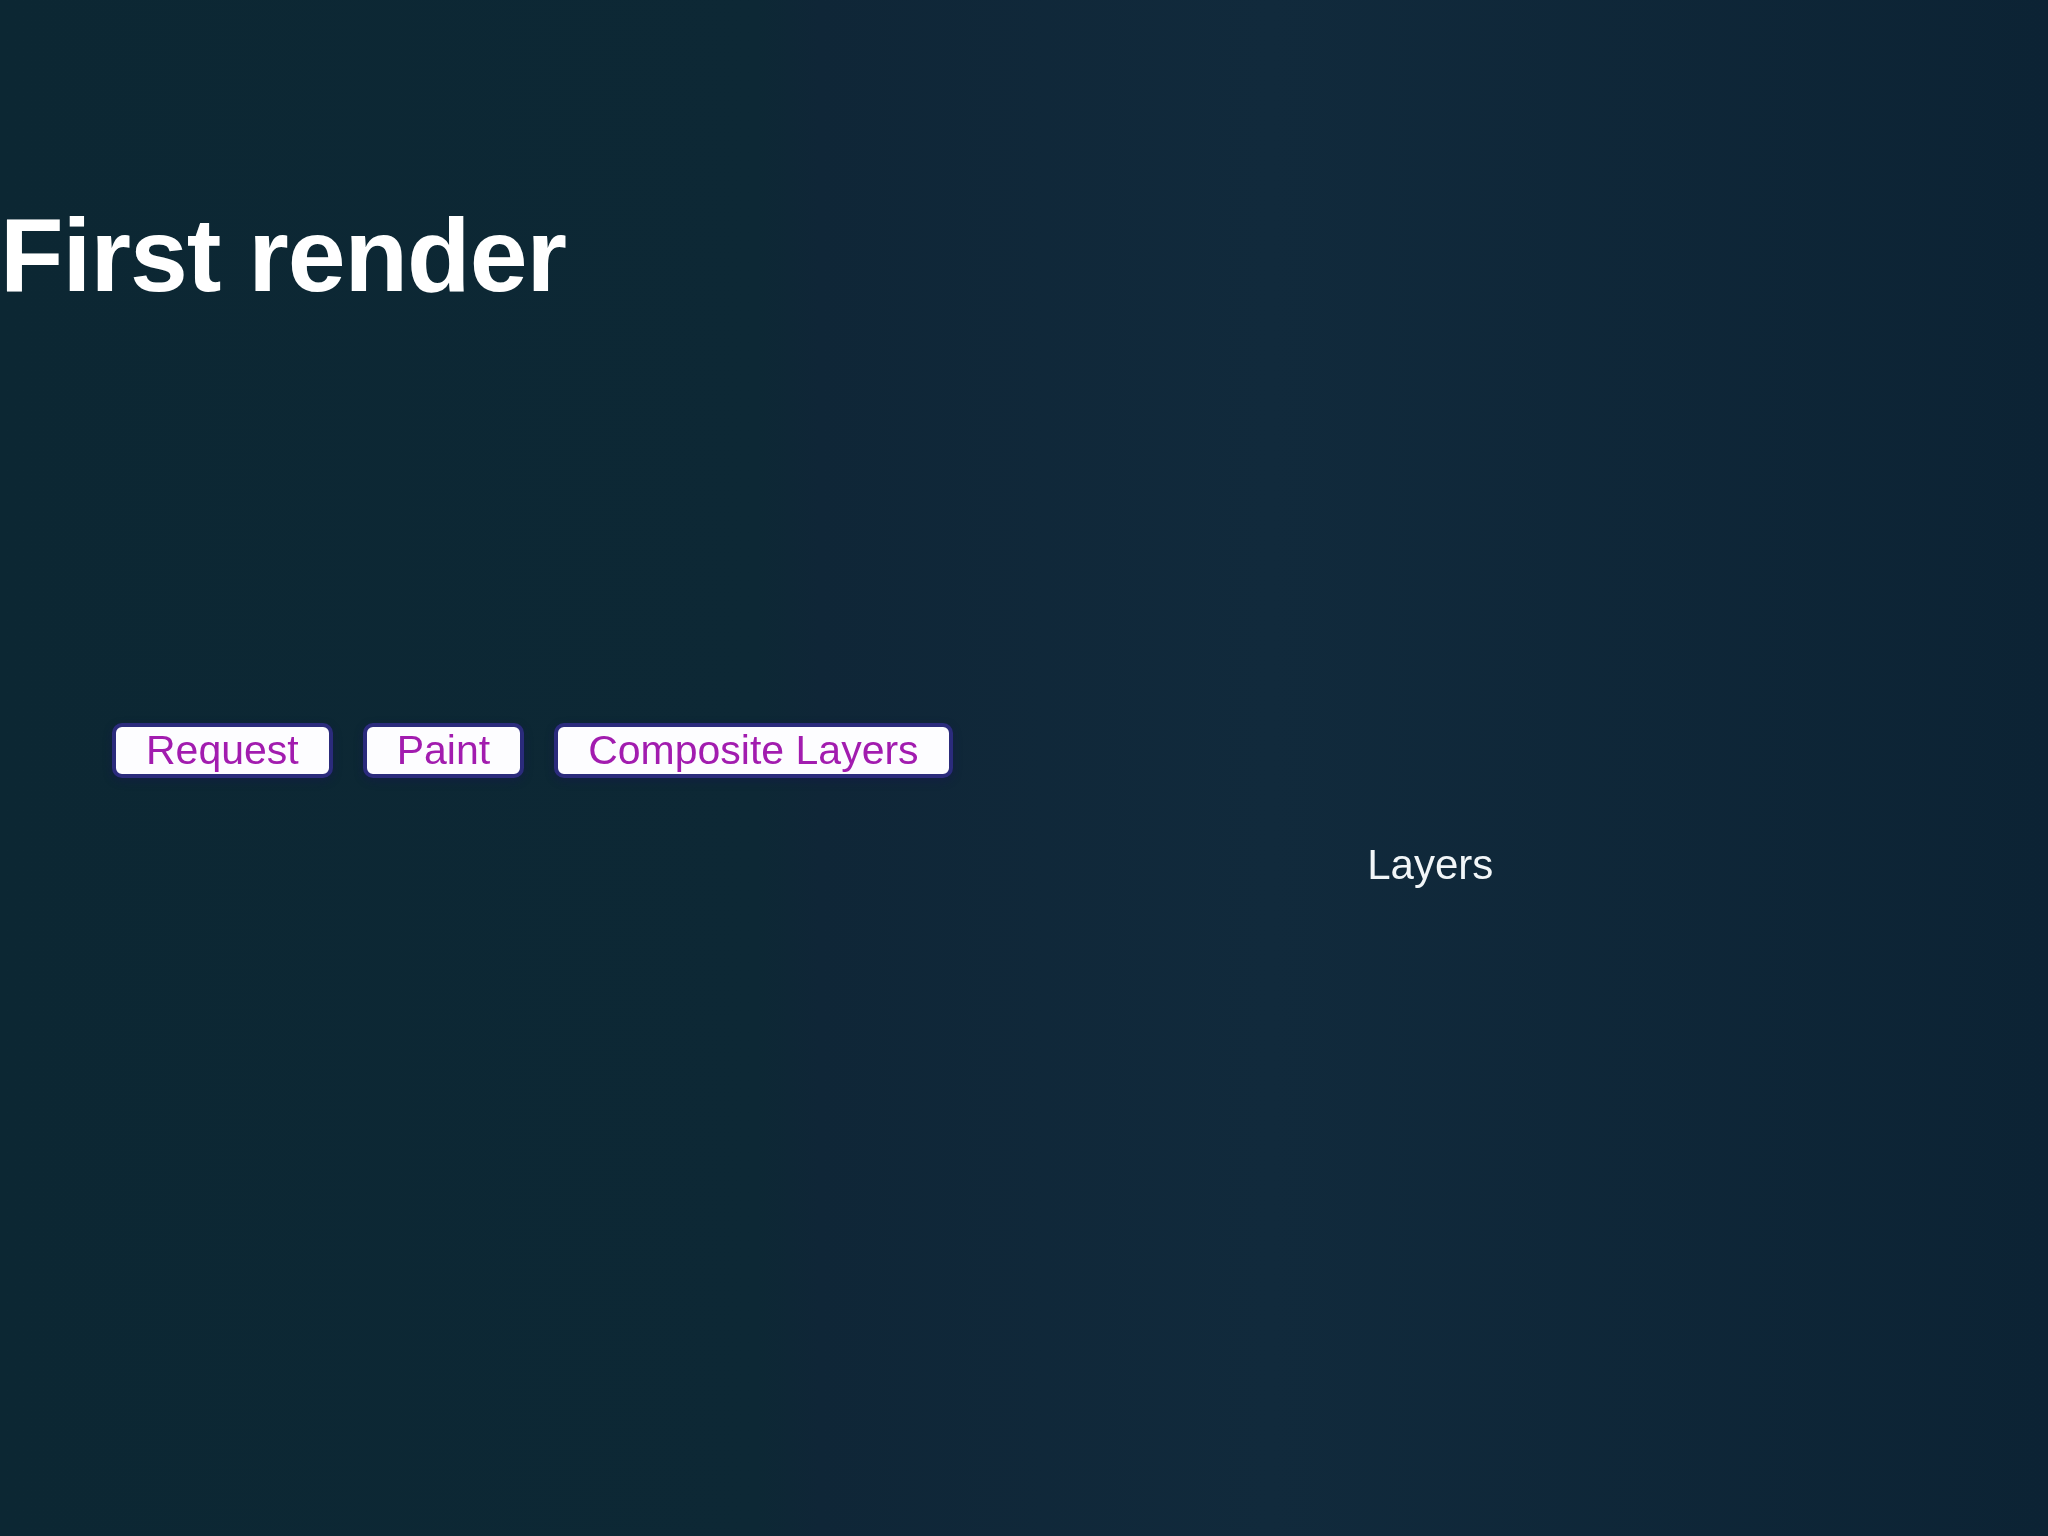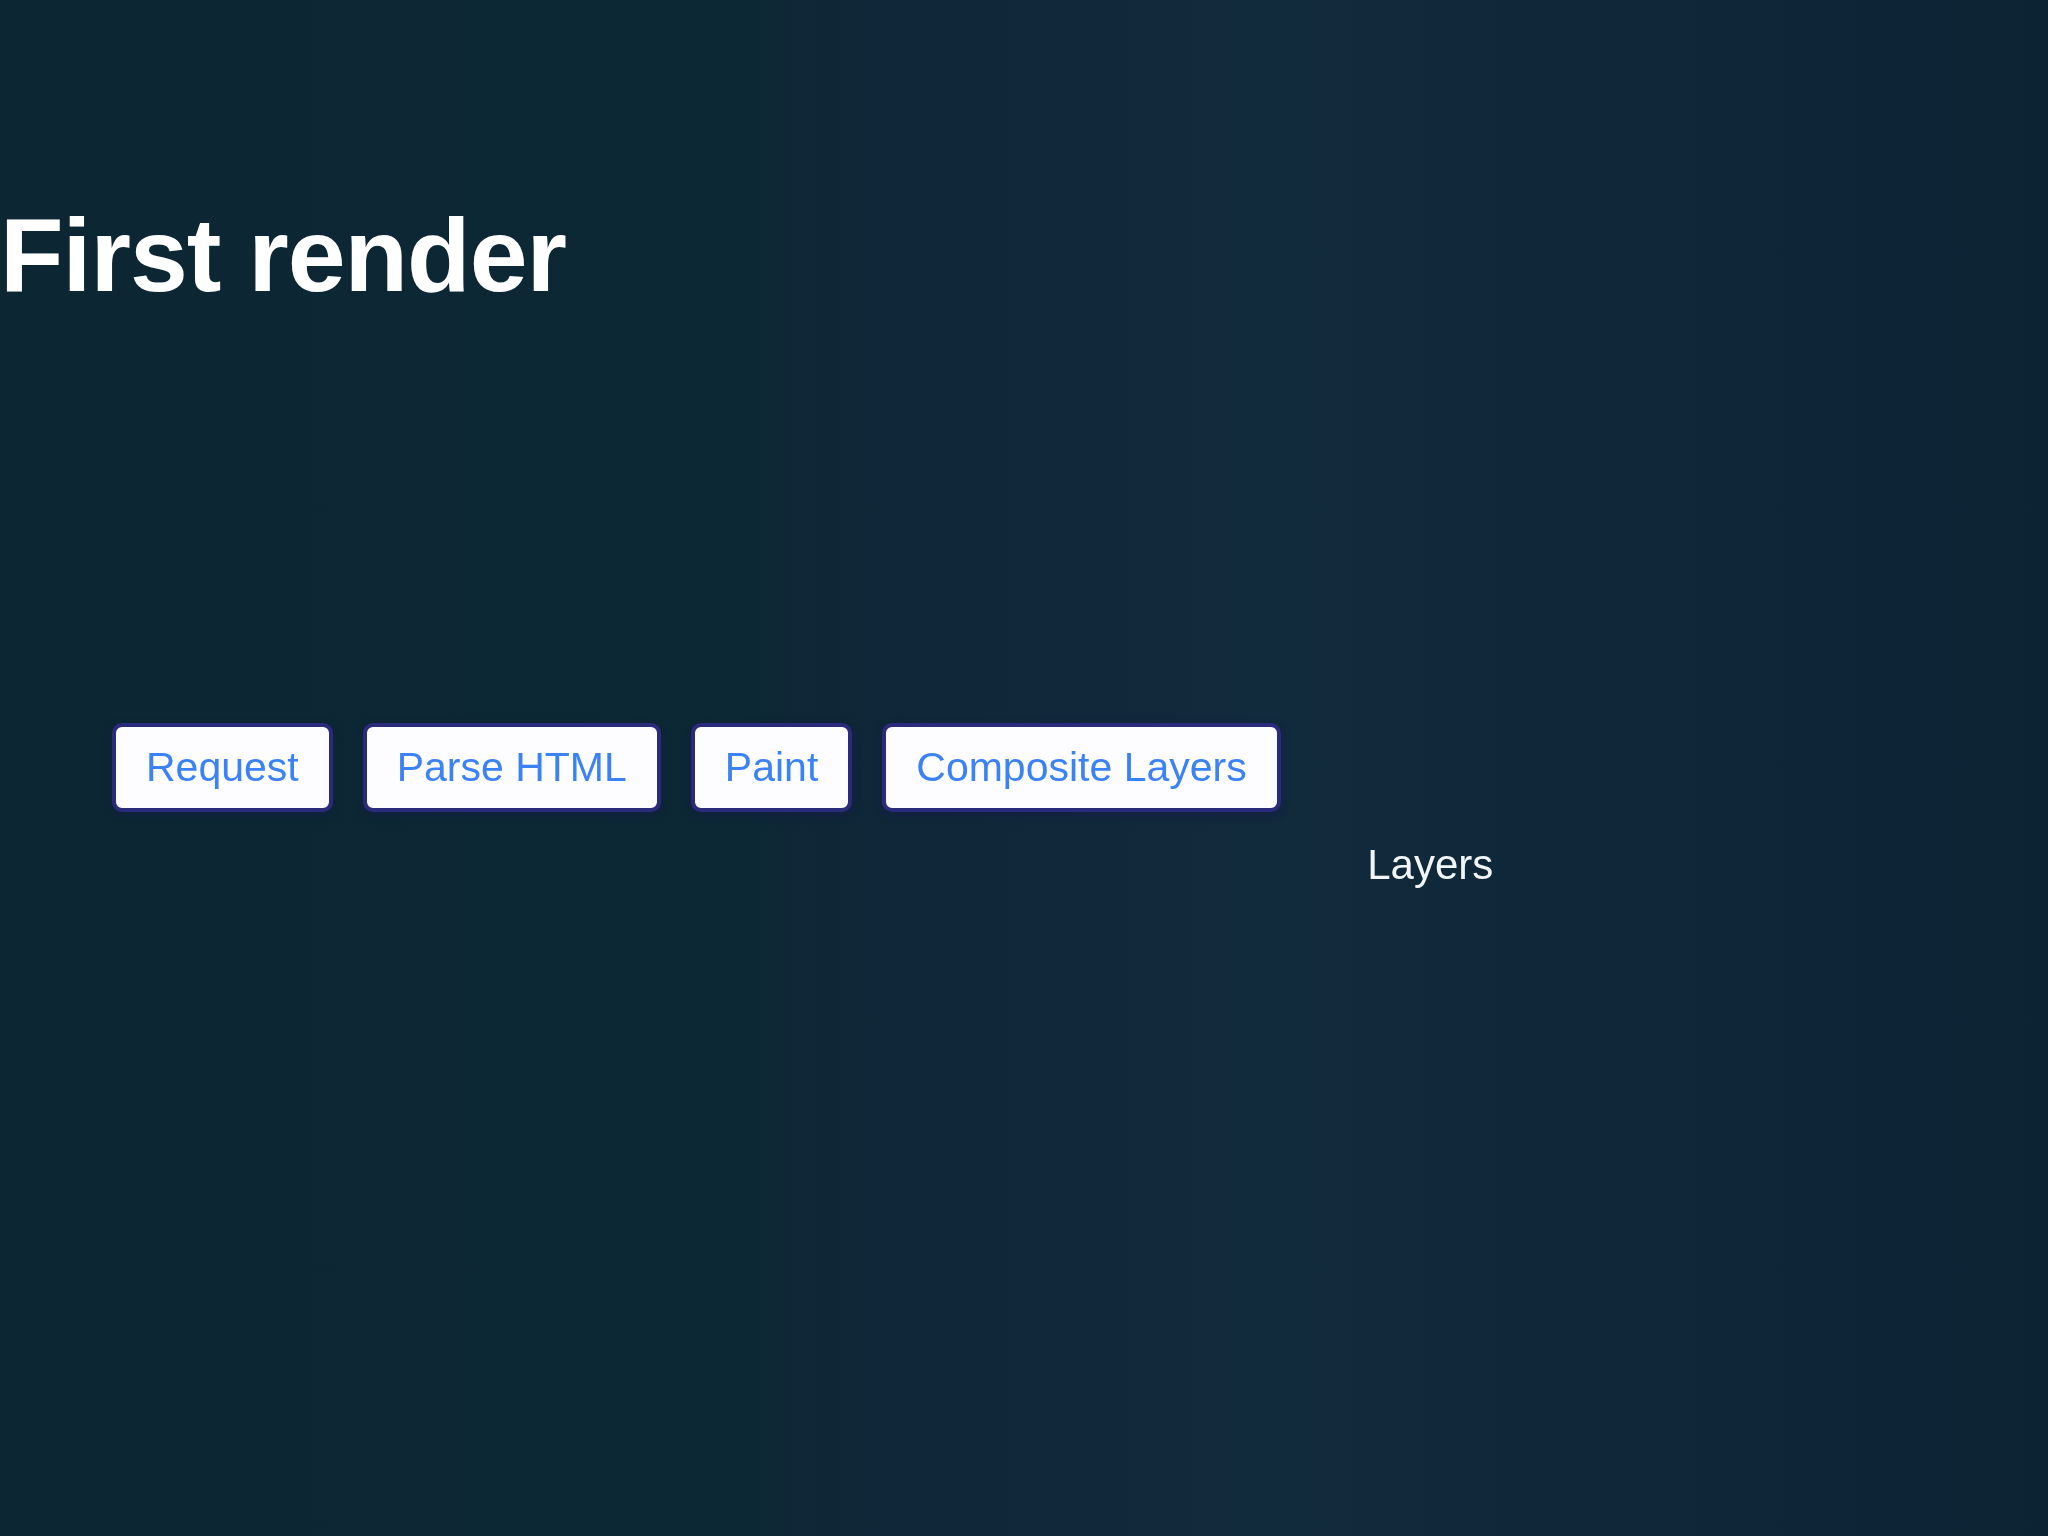--- a/index.html
+++ b/index.html
@@ -30,25 +30,25 @@
     position: absolute;
     top: 723px;
     left: 112px;
     display: flex;
     flex-direction: row;
     gap: 30px;
     align-items: stretch;
   }
   .step {
     box-sizing: border-box;
-    height: 89px;
+    height: 55px;
     border: 4px solid #2b2b7c;
     border-radius: 10px;
     background: #fdfdff;
-    color: #3b82f6;
+    color: #a21caf;
     font-size: 41px;
     line-height: 1;
     display: flex;
     align-items: center;
     justify-content: center;
     padding: 8px 30px;
     white-space: nowrap;
     box-shadow: 0 3px 8px rgba(22, 22, 80, 0.45);
   }
   .annotation {
@@ -68,23 +68,20 @@
 
 <div class="stage">
 
   <h1 class="slide-title">First render</h1>
 
   <div class="pipeline-row">
     <div class="step">
       <span>Request</span>
     </div>
     <div class="step">
-      <span>Parse HTML</span>
-    </div>
-    <div class="step">
       <span>Paint</span>
     </div>
     <div class="step">
       <span>Composite Layers</span>
     </div>
   </div>
 
   <div class="annotation" style="left: 1430.23px;">Layers</div>
 
 </div>

